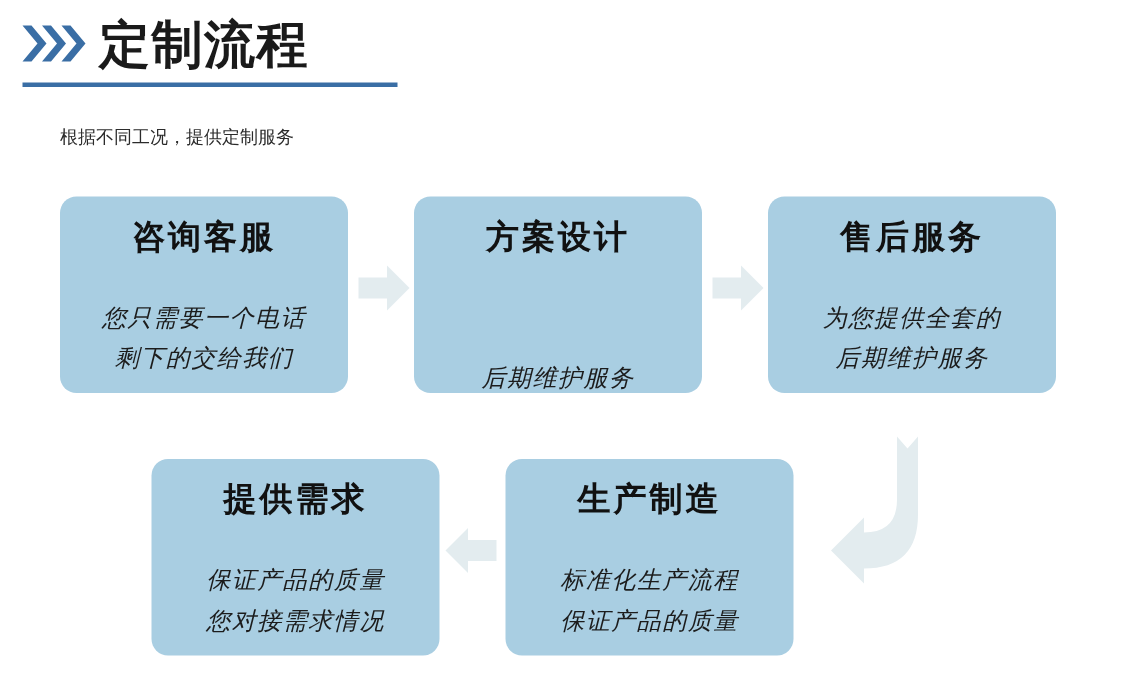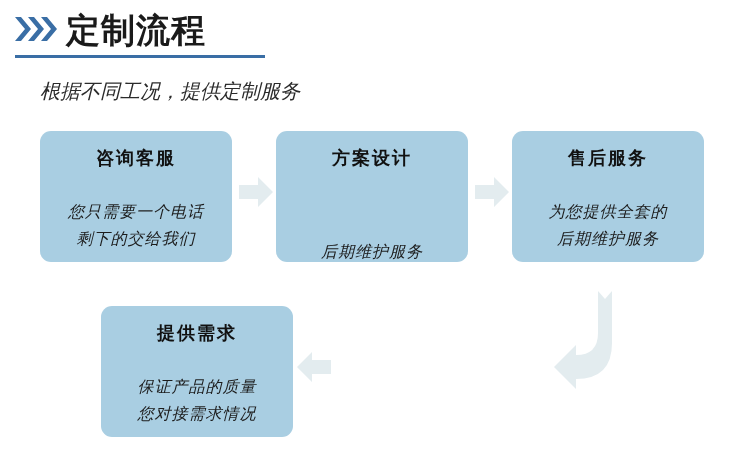--- a/index.html
+++ b/index.html
@@ -53,41 +53,40 @@
     left: 15px;
     top: 55px;
     width: 250px;
     height: 3px;
     background: #3a6ea5;
   }
   .subtitle {
     position: absolute;
     left: 40px;
     top: 80px;
-    font-size: 20px;
+    font-size: 12px;
     line-height: 22px;
     color: #2b2b2b;
     white-space: nowrap;
-    font-style: italic;
   }
 
   
   .card {
     position: absolute;
     background: #a9cee2;
     border-radius: 11px;
     box-sizing: border-box;
     display: flex;
     flex-direction: column;
     align-items: center;
     justify-content: flex-start;
     overflow: hidden;
   }
   .card-title {
-    font-size: 18px;
+    font-size: 22px;
     line-height: 30px;
     font-weight: bold;
     color: #111111;
     letter-spacing: 2px;
     margin-top: 12px;
     white-space: nowrap;
   }
   .card-body {
     margin-top: 25px;
     font-family: "DejaVu Serif", "Liberation Serif", serif;
@@ -162,20 +161,27 @@
   </div>
 
   <div class="card" id="card-4">
     <div class="card-title">提供需求</div>
     <div class="card-body">
       <span>保证产品的质量</span>
       <span>您对接需求情况</span>
     </div>
   </div>
 
+  <div class="card" id="card-5">
+    <div class="card-title">生产制造</div>
+    <div class="card-body">
+      <span>标准化生产流程</span>
+      <span>保证产品的质量</span>
+    </div>
+  </div>
 
   <span class="arrow" id="arrow-1">
     <svg width="40" height="40" viewBox="0 0 40 40" xmlns="http://www.w3.org/2000/svg">
       <path d="M3 13 L22 13 L22 5 L37 20 L22 35 L22 27 L3 27 Z" fill="#e3ecef"></path>
     </svg>
   </span>
 
   <span class="arrow" id="arrow-2">
     <svg width="40" height="40" viewBox="0 0 40 40" xmlns="http://www.w3.org/2000/svg">
       <path d="M3 13 L22 13 L22 5 L37 20 L22 35 L22 27 L3 27 Z" fill="#e3ecef"></path>

